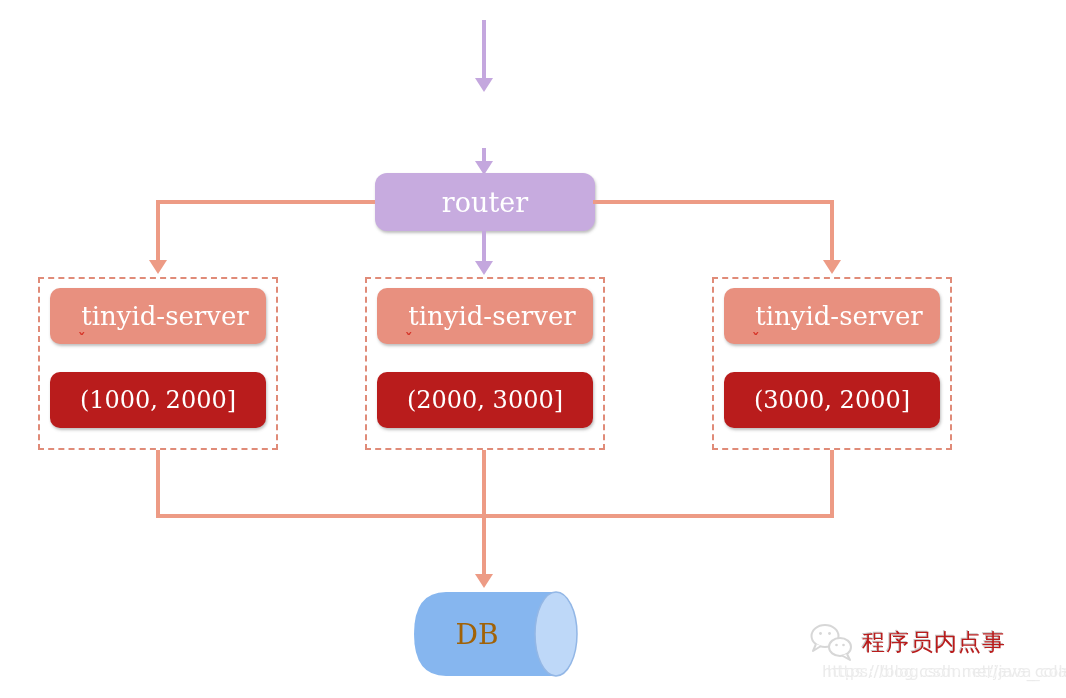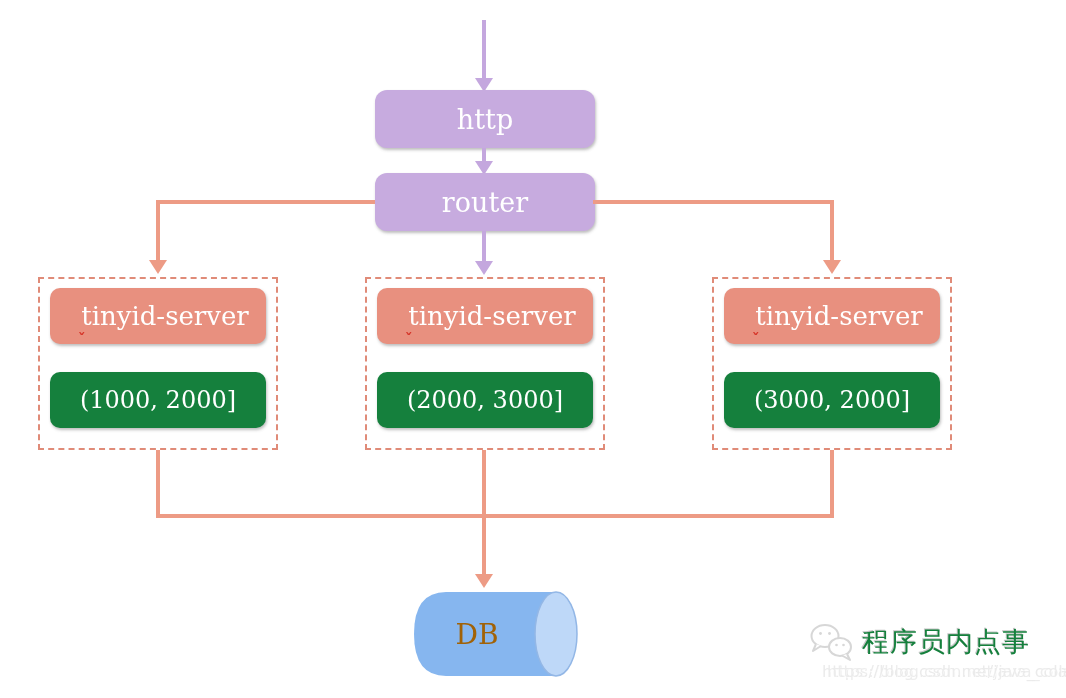--- a/index.html
+++ b/index.html
@@ -20,21 +20,21 @@
   }
   .arrow-down.purple-head { border-top-color:#c4a7de; background:none; }
   
   .node {
     position:absolute; display:flex; align-items:center; justify-content:center;
     color:#ffffff; border-radius:12px;
     box-shadow:1px 2px 3px rgba(110,110,110,0.45);
   }
   .purple-box { background:#c7abdf; width:220px; height:58px; font-size:27px; }
   .salmon-box { background:#e8907f; font-size:26px; }
-  .blue-box   { background:#15803d; font-size:24px; }
+  .blue-box   { background:#b91c1c; font-size:24px; }
   
   .group {
     position:absolute; top:277px; width:240px; height:173px;
     border:2px dashed #e08b78; background:#ffffff;
   }
   .group .salmon-box { left:10px; top:9px;  width:216px; height:56px; border-radius:10px;padding-left:14px; }
   .group .blue-box   { left:10px; top:93px; width:216px; height:56px; border-radius:10px; }
   .squiggle {
     position:absolute; left:28px; bottom:-4px; color:#d6372b;
     font-size:15px; font-weight:bold; line-height:1;
@@ -45,21 +45,21 @@
   .db-label {
     position:absolute; left:390px; top:588px; width:174px; height:92px;
     display:flex; align-items:center; justify-content:center;
     color:#a16207; font-size:28px;
   }
   
   .wm { position:absolute; right:8px; bottom:6px; width:250px; height:70px; }
   .wm-row { position:absolute; left:0; top:0; display:flex; align-items:center; gap:8px; }
   .wm-brand {
     font-family:"DejaVu Sans","Liberation Sans",sans-serif;
-    font-size:27px; letter-spacing:1px; color:#15803d;
+    font-size:23px; letter-spacing:1px; color:#b91c1c;
     text-shadow:-1px -1px 0 #c6c6c6, 1px 1px 0 #ffffff;
     white-space:nowrap;
   }
   .wm-url-wrap { position:absolute; left:14px; top:40px; height:22px; width:236px; }
   .wm-url {
     position:absolute; top:0;
     font-family:"DejaVu Sans","Liberation Sans",sans-serif;
     font-size:16px; color:#ebebeb; white-space:nowrap;
     text-shadow:0.5px 0.5px 0 #ffffff;
   }
@@ -67,23 +67,20 @@
   .wm-url.copy1 { left:0; }
 </style>
 </head>
 <body>
 
 <div class="canvas">
 
   <div class="line purple" style="left:482px; top:20px; width:4px; height:60px;"></div>
   <div class="arrow-down purple-head" style="left:475px; top:78px;"></div>
 
-  <div class="node purple-box" style="left:375px; top:90px;">
-    <span>http</span>
-  </div>
 
   <div class="line purple" style="left:482px; top:148px; width:4px; height:16px;"></div>
   <div class="arrow-down purple-head" style="left:475px; top:161px;"></div>
 
   <div class="node purple-box" style="left:375px; top:173px;text-align:center;">
     <span>router</span>
   </div>
 
   <div class="line purple" style="left:482px; top:231px; width:4px; height:32px;"></div>
   <div class="arrow-down purple-head" style="left:475px; top:261px;"></div>

